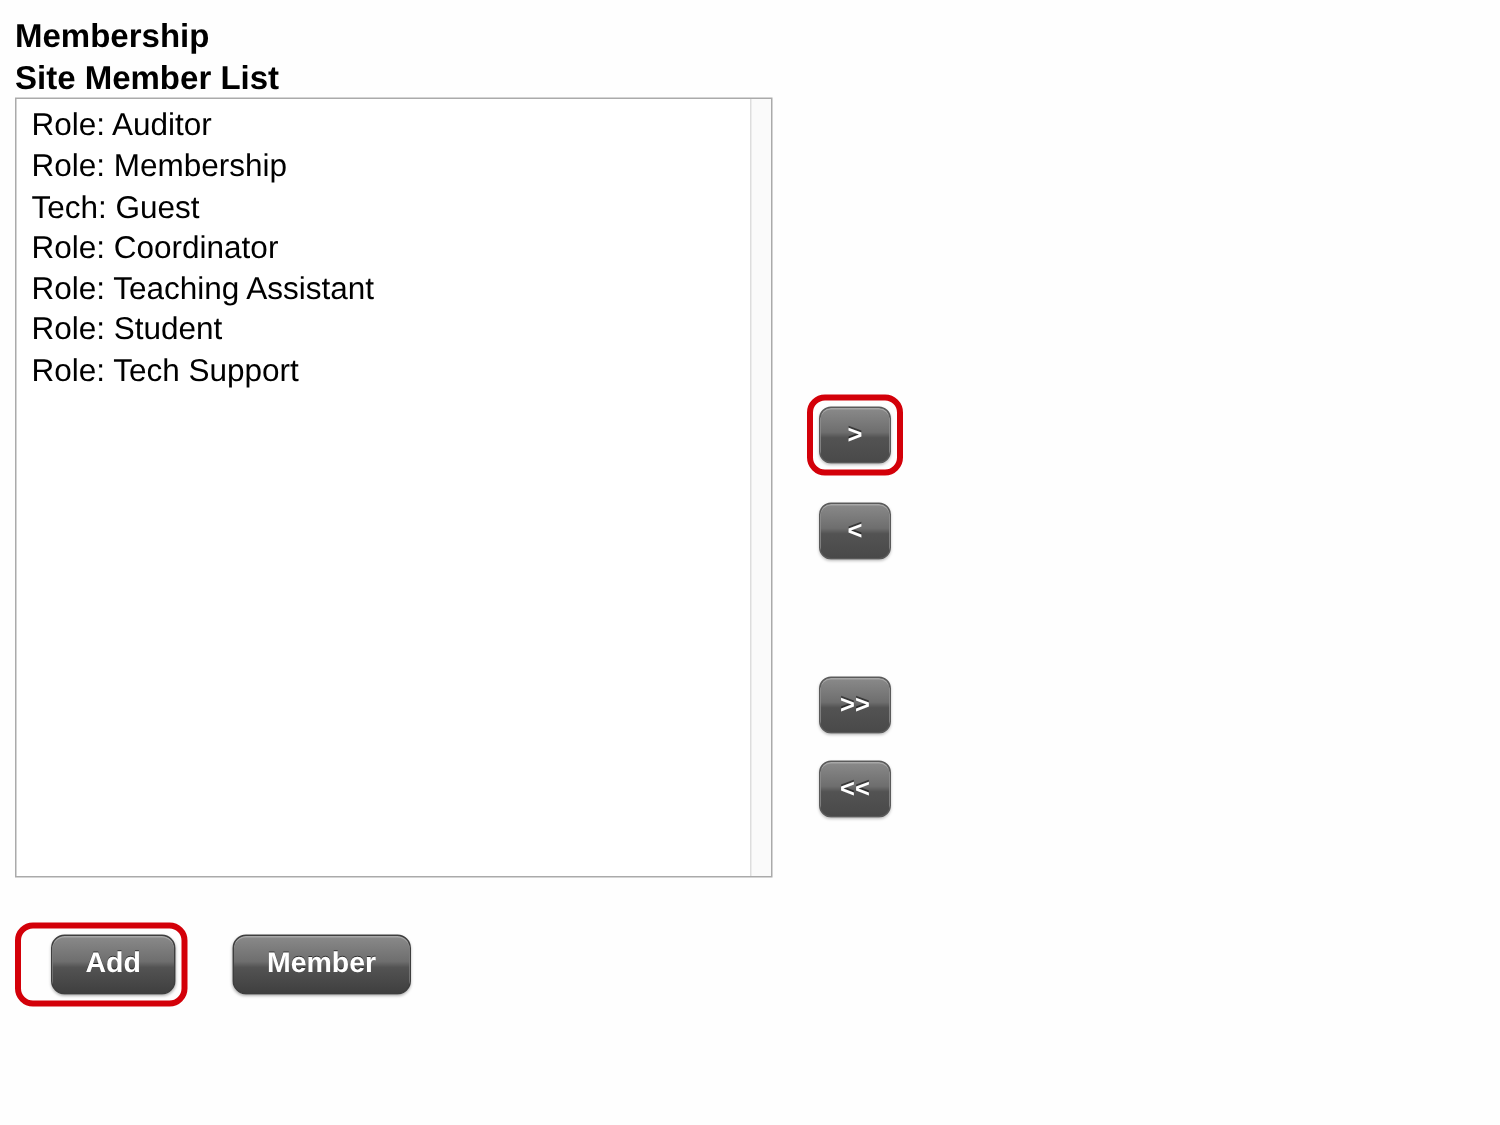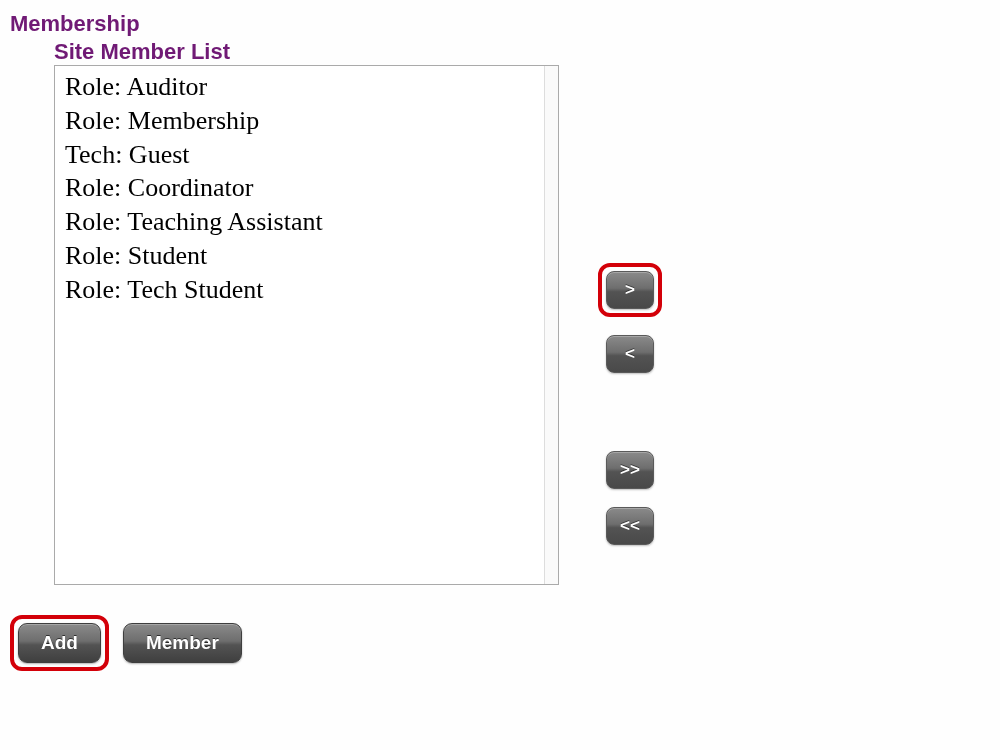--- a/index.html
+++ b/index.html
@@ -8,49 +8,48 @@
       padding: 10px;
       font-family: "Helvetica Neue", Helvetica, Arial, sans-serif;
       font-size: 18px;
       color: #222;
       background: #fefefe;
       width: 1000px;
     }
     .heading {
       font-size: 22px;
       font-weight: 700;
-      color: #701a75;
+      color: #000000;
       line-height: 1.25;
       margin: 0;
     }
     .columns {
       display: flex;
       align-items: flex-start;
-      gap: 16px;
-      margin-left: 44px;
+      gap: 0;
     }
     .panel {
       display: flex;
       flex-direction: column;
     }
     .panel.left { width: 505px; }
     .panel.right { width: 370px; }
     .listbox {
       border: 1px solid #aaa;
       height: 520px;
       padding: 4px 4px 4px 10px;
       overflow: hidden;
       position: relative;
       background: #fff;
       display: block;
     }
     .listbox-inner {
-      font-size: 26px;
+      font-size: 21px;
       line-height: 1.3;
-      font-family: Liberation Serif, serif;
+      font-family: Liberation Sans, sans-serif;
       color: #000;
       font-weight: 400;
     }
     .listbox-item {
       cursor: default;
       user-select: none;
       white-space: nowrap;
     }
     .scrollbar-track {
       position: absolute;
@@ -103,40 +102,41 @@
       padding: 0 22px;
       border-radius: 9px;
       border: 1px solid #3e3e3e;
       background: linear-gradient(to bottom, #8a8a8a 0%, #6e6e6e 45%, #535353 55%, #3f3f3f 100%);
       color: #fff;
       font-weight: 700;
       font-size: 19px;
       text-shadow: 0 -1px 0 rgba(0,0,0,0.6);
       cursor: pointer;
       box-shadow: inset 0 1px 0 rgba(255,255,255,0.25), 0 1px 2px rgba(0,0,0,0.3);
+      margin-left: 16px;
     }
   </style>
 </head>
 <body>
 
 <div class="heading">Membership</div>
 
 <div class="columns">
 
   <div class="panel left">
     <div class="heading">Site Member List</div>
     <div class="listbox">
       <div class="listbox-inner" id="site-list">
           <div class="listbox-item">Role: Auditor</div>
           <div class="listbox-item">Role: Membership</div>
           <div class="listbox-item">Tech: Guest</div>
           <div class="listbox-item">Role: Coordinator</div>
           <div class="listbox-item">Role: Teaching Assistant</div>
           <div class="listbox-item">Role: Student</div>
-          <div class="listbox-item">Role: Tech Student</div>
+          <div class="listbox-item">Role: Tech Support</div>
         </div>
       <div class="scrollbar-track"></div>
     </div>
   </div>
 
   <div class="mid-col">
     <div>
       <span class="highlight-ring">
         <button class="transfer-btn">&gt;</button>
       </span>

